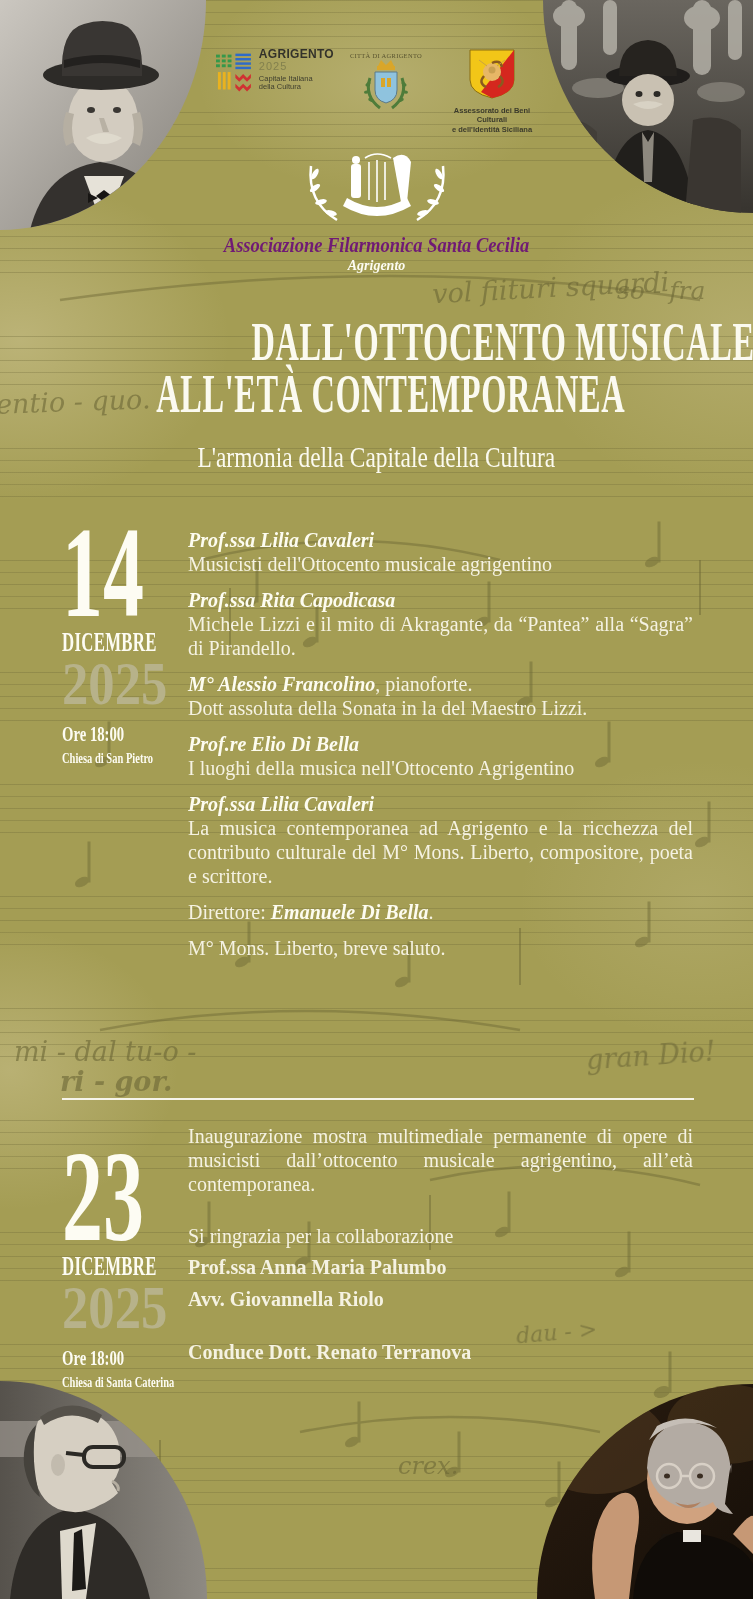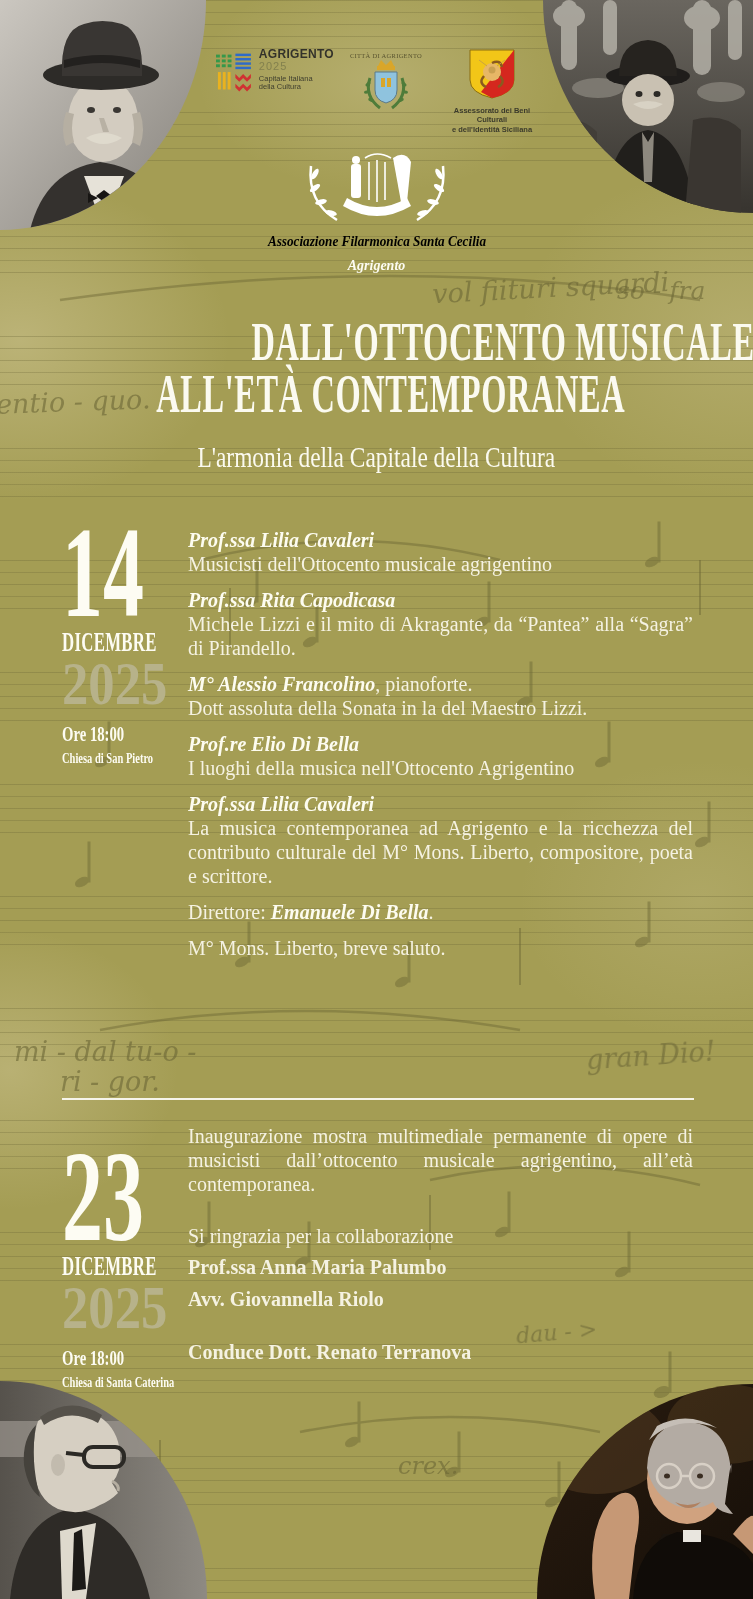--- a/index.html
+++ b/index.html
@@ -29,21 +29,21 @@
   }
   .notes-svg{position:absolute;inset:0;pointer-events:none;}
   .tex{
     position:absolute;color:#6b6636;opacity:.6;font-style:italic;
     font-family:"DejaVu Serif",serif;pointer-events:none;white-space:nowrap;
   }
   .t1{left:432px;top:272px;font-size:27px;transform:rotate(-3deg);}
   .t2{left:617px;top:276px;font-size:25px;}
   .t3{left:-4px;top:386px;font-size:27px;transform:rotate(-2deg);}
   .t4{left:14px;top:1036px;font-size:27px;}
-  .t5{left:60px;top:1066px;font-size:27px;}
+  .t5{left:60px;top:1066px;font-size:27px;font-weight:bold;}
   .t6{left:586px;top:1040px;font-size:27px;transform:rotate(-4deg);}
   .t7{left:398px;top:1452px;font-size:24px;}
   .t8{left:516px;top:1320px;font-size:22px;transform:rotate(-5deg);}
   
   .photo{position:absolute;overflow:hidden;}
   .photo svg{display:block;}
   .ph-tl{top:0;left:0;width:206px;height:230px;border-radius:0 0 100% 0;}
   .ph-tr{top:0;right:0;width:210px;height:213px;border-radius:0 0 0 100%;}
   .ph-bl{bottom:0;left:0;width:207px;height:218px;border-radius:0 100% 0 0;}
   .ph-br{bottom:0;right:0;width:216px;height:215px;border-radius:100% 0 0 0;}
@@ -52,22 +52,22 @@
   .logo-ag{display:flex;gap:6px;width:118px;}
   .logo-ag-txt{font-family:"Liberation Sans",sans-serif;line-height:1.05;}
   .logo-ag-name{font-size:12px;font-weight:bold;color:#33322a;letter-spacing:.3px;}
   .logo-ag-year{font-size:11px;color:#83814e;letter-spacing:1px;}
   .logo-ag-sub{font-size:7.5px;color:#41402f;margin-top:3px;}
   .logo-city{width:72px;text-align:center;}
   .logo-sic{width:130px;text-align:center;}
   .logo-sic-txt{font-family:"Liberation Sans",sans-serif;font-size:7.5px;color:#3c3b2c;line-height:1.25;margin-top:2px;font-weight:bold;}
   
   .emblem{position:absolute;top:150px;left:50%;transform:translateX(-50%);}
-  .assoc-name{position:absolute;top:233px;width:100%;text-align:center;color:#000000;
-    font-weight:bold;font-style:italic;font-size:15px;}
+  .assoc-name{position:absolute;top:233px;width:100%;text-align:center;color:#701a75;
+    font-weight:bold;font-style:italic;font-size:21px;}
   .assoc-name>span{display:inline-block;transform:scaleX(.88);white-space:nowrap;}
   .assoc-city{position:absolute;top:258px;width:100%;text-align:center;color:#fdfcf3;
     font-weight:bold;font-style:italic;font-size:14px;}
   
   .title{position:absolute;top:316px;width:100%;text-align:center;color:#fbfaf0;font-weight:bold;}
   .title .ln{display:block;font-size:54px;line-height:52px;}
   .title .ln>span{display:inline-block;transform:scaleX(.6);white-space:nowrap;letter-spacing:1px;}
   .subtitle{position:absolute;top:440px;width:100%;text-align:center;color:#fbfaf0;font-weight:normal;font-size:30px;}
   .subtitle>span{display:inline-block;transform:scaleX(.78);white-space:nowrap;}
   

